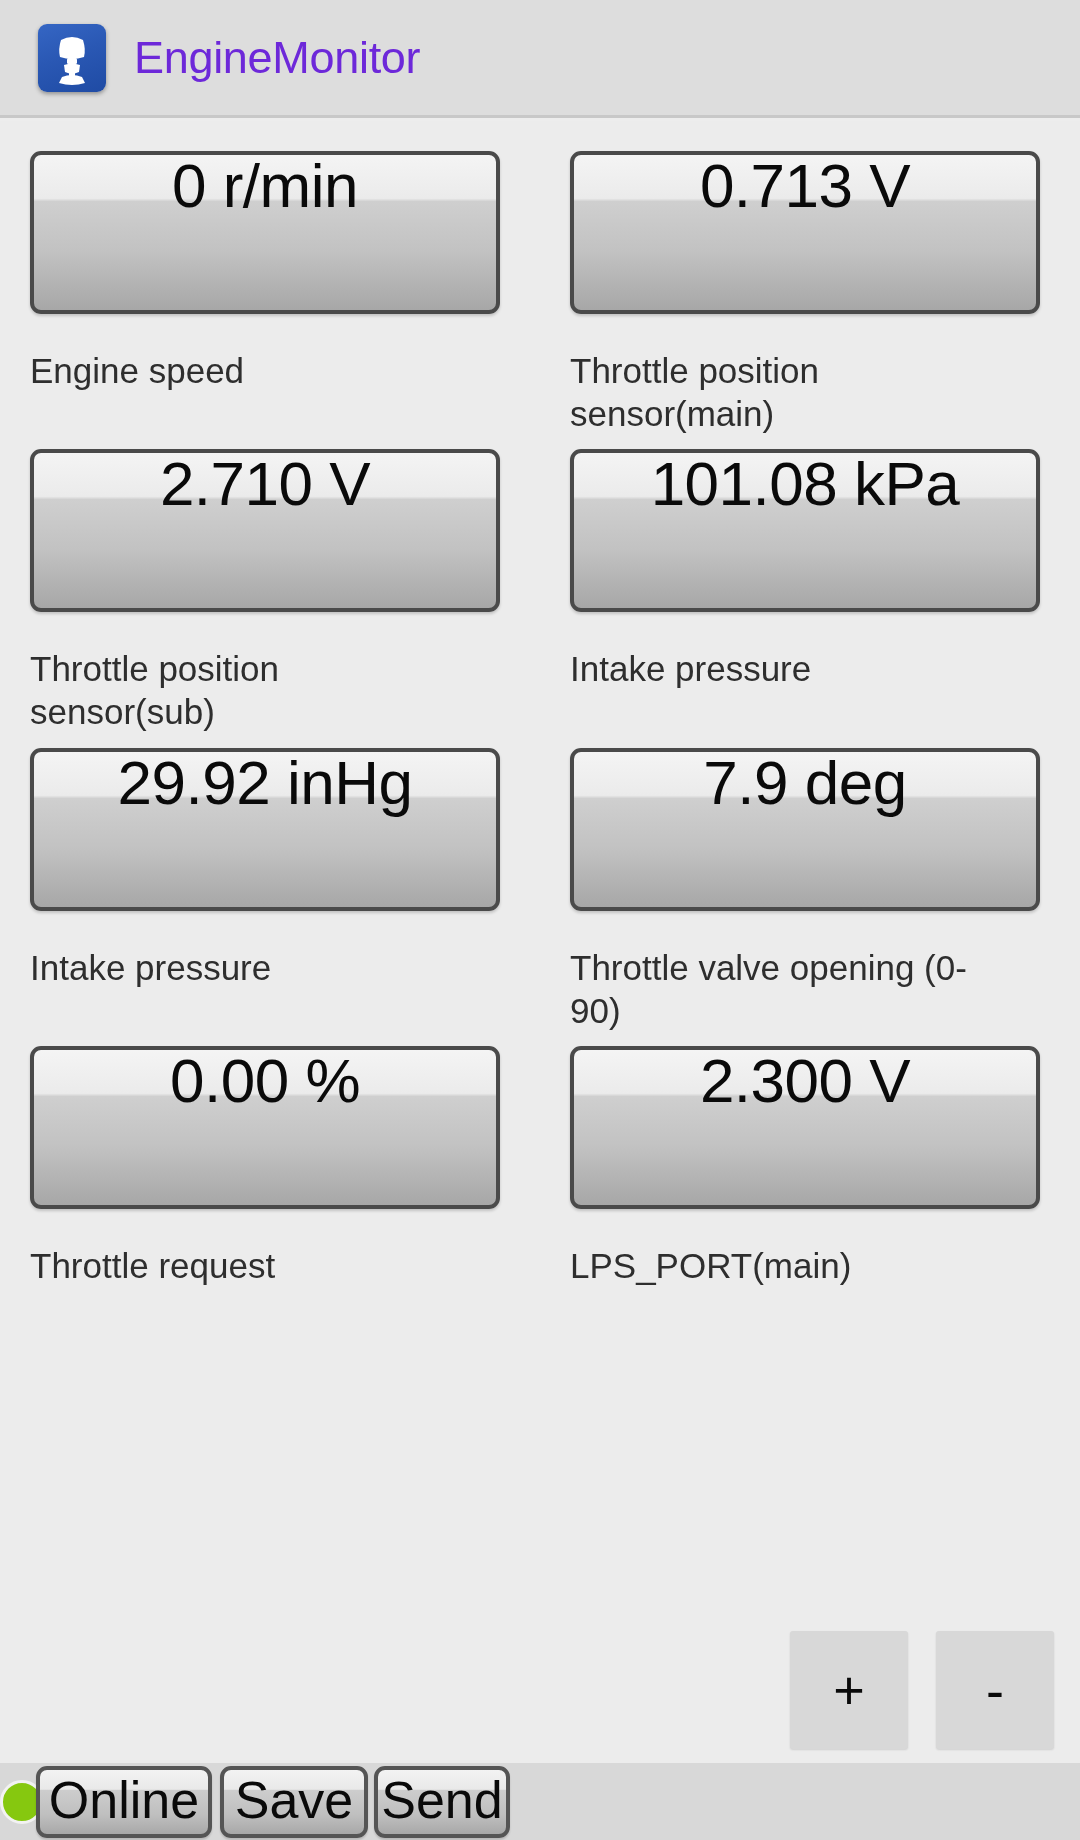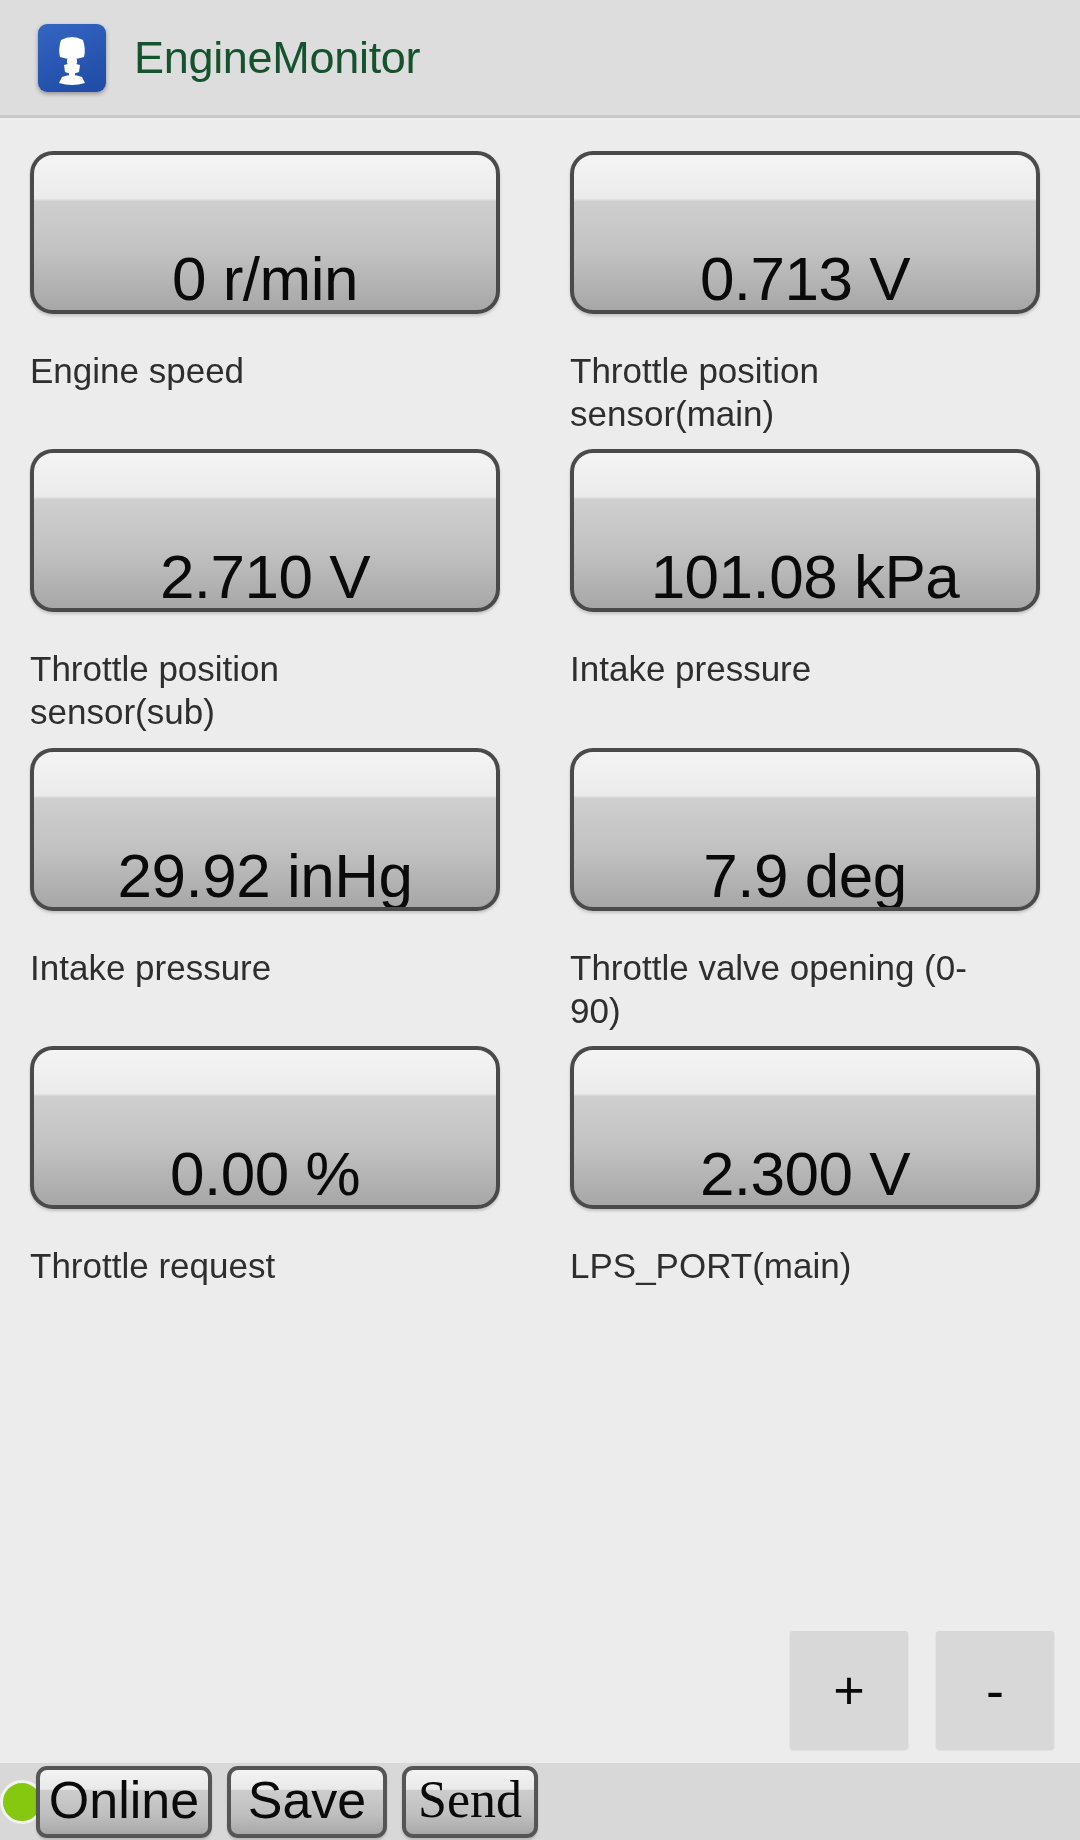--- a/index.html
+++ b/index.html
@@ -33,21 +33,21 @@
     height: 68px;
     border-radius: 9px;
     background: linear-gradient(160deg, #3566c4 0%, #2a58b4 45%, #1f4ba4 100%);
     box-shadow: 0 2px 4px rgba(0,0,0,0.35);
     position: relative;
     flex: none;
   }
   .app-icon svg { position: absolute; left: 0; top: 0; }
   .app-title {
     font-size: 45px;
-    color: #14532d;
+    color: #6d28d9;
     margin-left: 28px;
     letter-spacing: -0.3px;
     white-space: nowrap;
   }
 
   
   .content {
     position: absolute;
     left: 0;
     top: 121px;
@@ -65,30 +65,30 @@
     width: 470px;
   }
   .cell.col0 { left: 30px; }
   .cell.col1 { left: 570px; }
 
   .value-box {
     width: 470px;
     height: 163px;
     box-sizing: border-box;
     border: 4px solid #4a4a4a;
-    border-radius: 23px;
+    border-radius: 11px;
     background: linear-gradient(to bottom,
         #f4f4f4 0%,
         #ebebeb 28%,
         #cfcfcf 30%,
         #c2c2c2 62%,
         #a7a7a7 100%);
     box-shadow: 0 2px 3px rgba(0,0,0,0.18);
     display: flex;
-    align-items: flex-end;
+    align-items: flex-start;
     justify-content: center;
     overflow: hidden;
   }
   .value-text {
     font-size: 62px;
     color: #0a0a0a;
     white-space: nowrap;
     letter-spacing: -0.5px;
     line-height: 1;
   }
@@ -166,22 +166,22 @@
     font-family: "Liberation Sans", sans-serif;
     line-height: 1;
     padding: 0 2px;
     overflow: hidden;
     box-shadow: 0 2px 2px rgba(0,0,0,0.15);
     margin-left: 6px;
     white-space: nowrap;
   }
   .bar-btn span { display: block; margin-top: -4px; }
   .btn-online { width: 176px; margin-left: -8px; }
-  .btn-save   { width: 160px; margin-left: 15px; }
-  .btn-send   { width: 136px; margin-left: 15px; font-family: Liberation Serif, serif; }
+  .btn-save   { width: 148px; margin-left: 8px; }
+  .btn-send   { width: 136px; margin-left: 6px; }
 </style>
 </head>
 <body>
 
 <div class="titlebar">
   <div class="app-icon">
     <svg width="68" height="68" viewBox="0 0 68 68" aria-hidden="true">
       <g fill="#ffffff">
         <path d="M23 16 q11 -6 22 0 q3 10 1 17 q-12 4 -24 0 q-2 -8 1 -17 z"></path>
         <rect x="29" y="34" width="10" height="6" rx="1.5"></rect>

